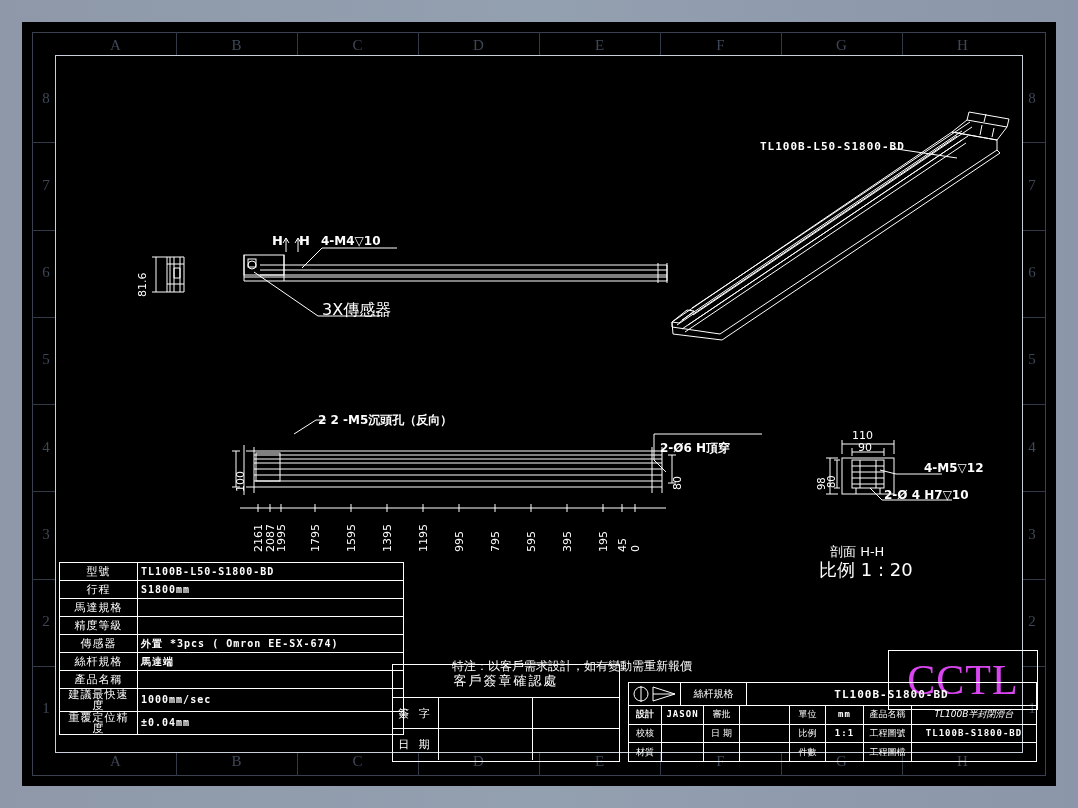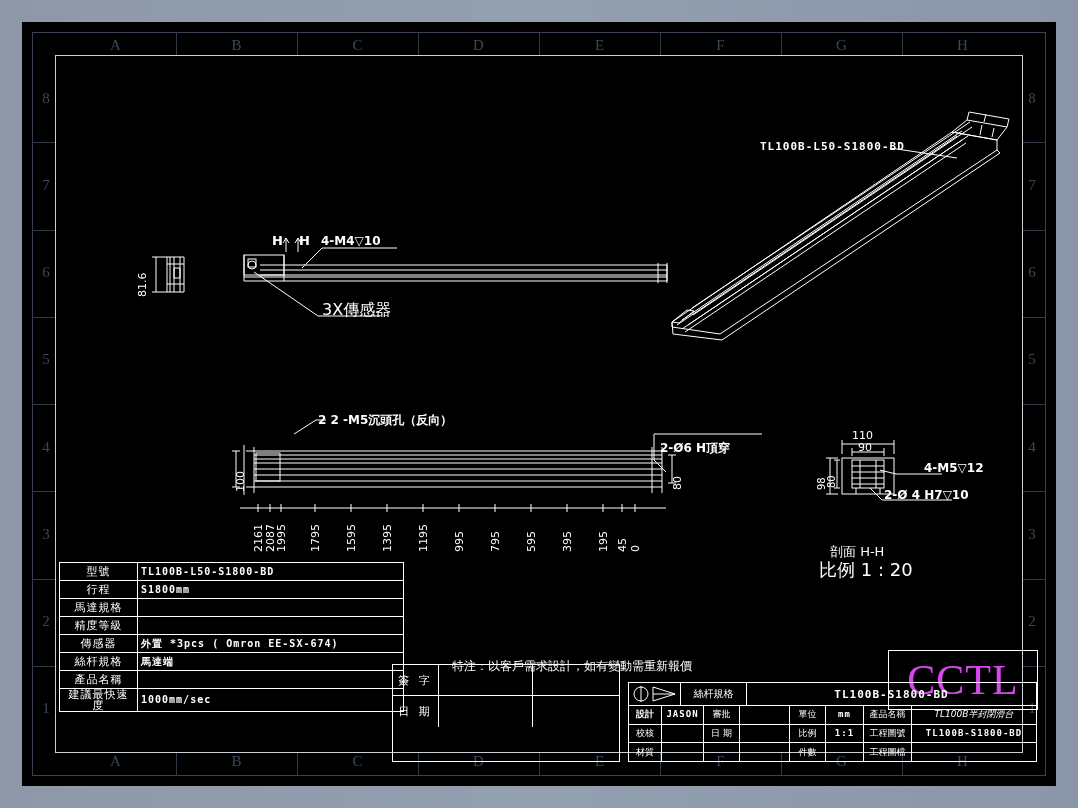--- a/index.html
+++ b/index.html
@@ -485,26 +485,31 @@
             <td class="v">馬達端</td>
           </tr>
           <tr>
             <td class="k">產品名稱</td>
             <td class="v"></td>
           </tr>
           <tr>
             <td class="k">建議最快速度</td>
             <td class="v">1000mm/sec</td>
           </tr>
+          <tr>
+            <td class="k">重覆定位精度</td>
+            <td class="v">±0.04mm</td>
+          </tr>
         </tbody>
     </table>
 
     <div class="txt-cjk" style="left:430px; top:638px; font-size:12px;">特注：以客戶需求設計，如有變動需重新報價</div>
 
     <div class="signblk">
+      <div class="hdr">客戶簽章確認處</div>
       <div class="rw">
         <div class="cell-k">簽 字</div>
         <div class="cell-v"></div>
         <div class="cell-x"></div>
       </div>
       <div class="rw">
         <div class="cell-k">日 期</div>
         <div class="cell-v"></div>
         <div class="cell-x"></div>
       </div>

